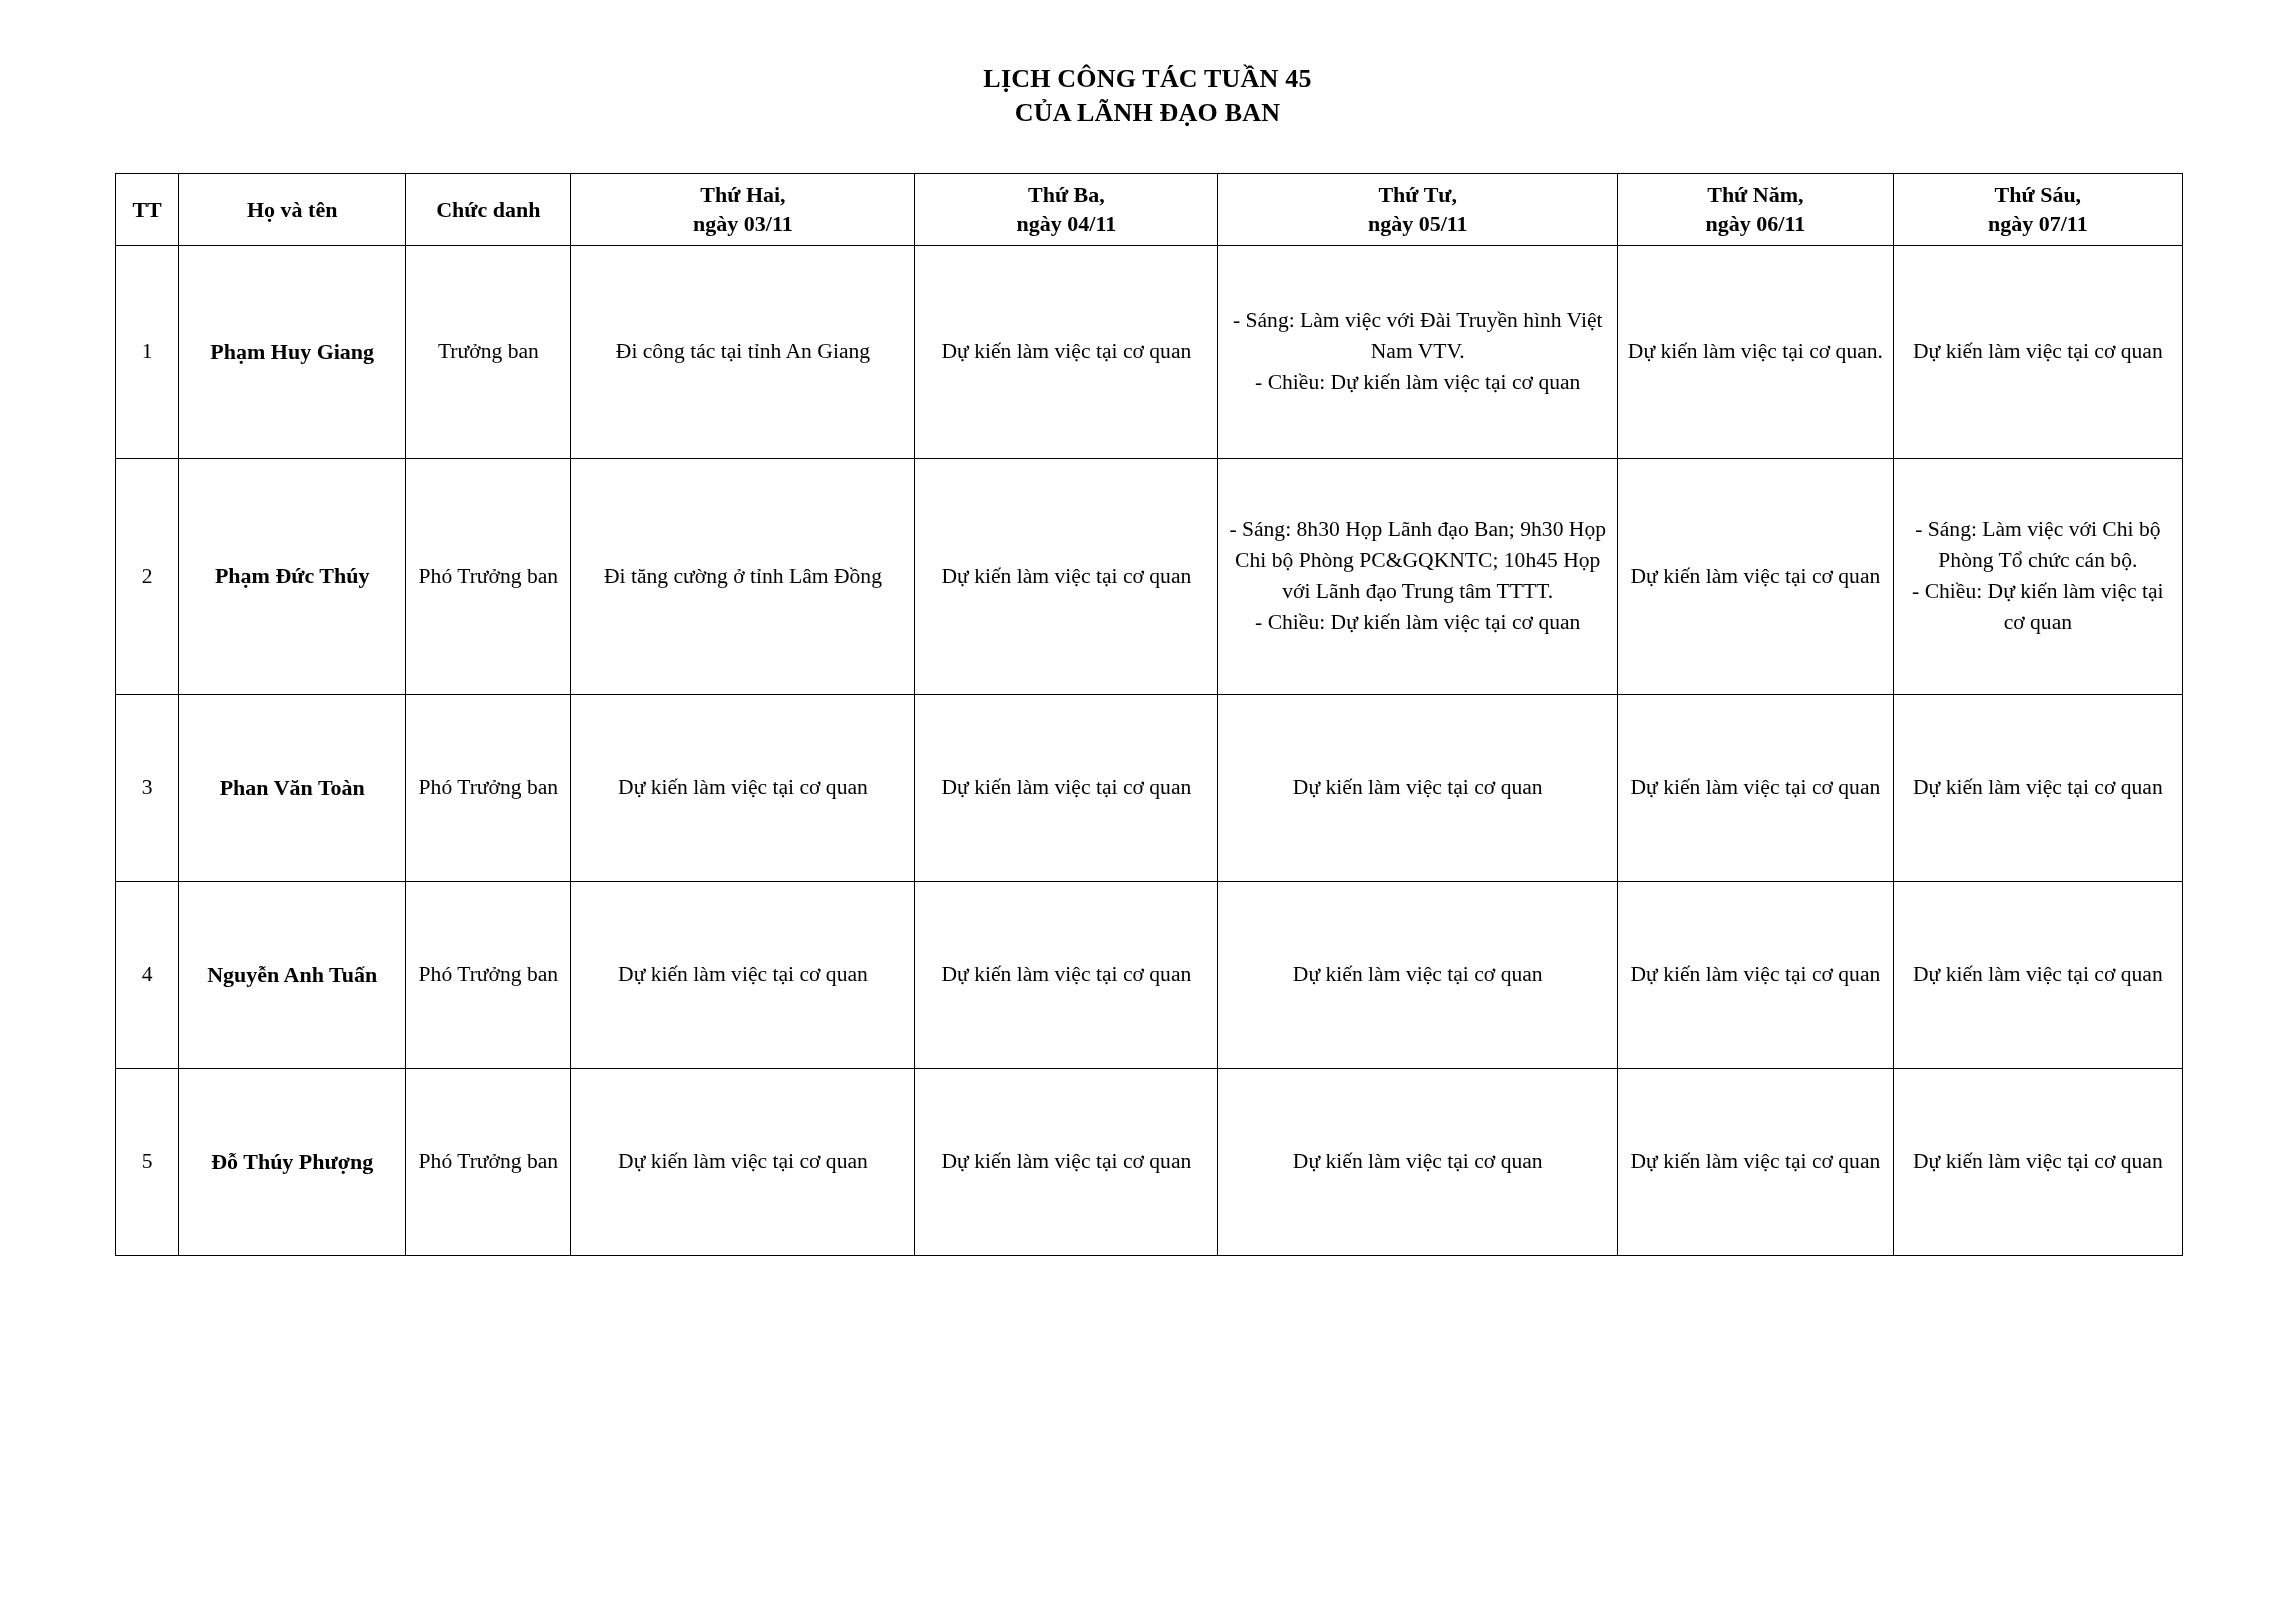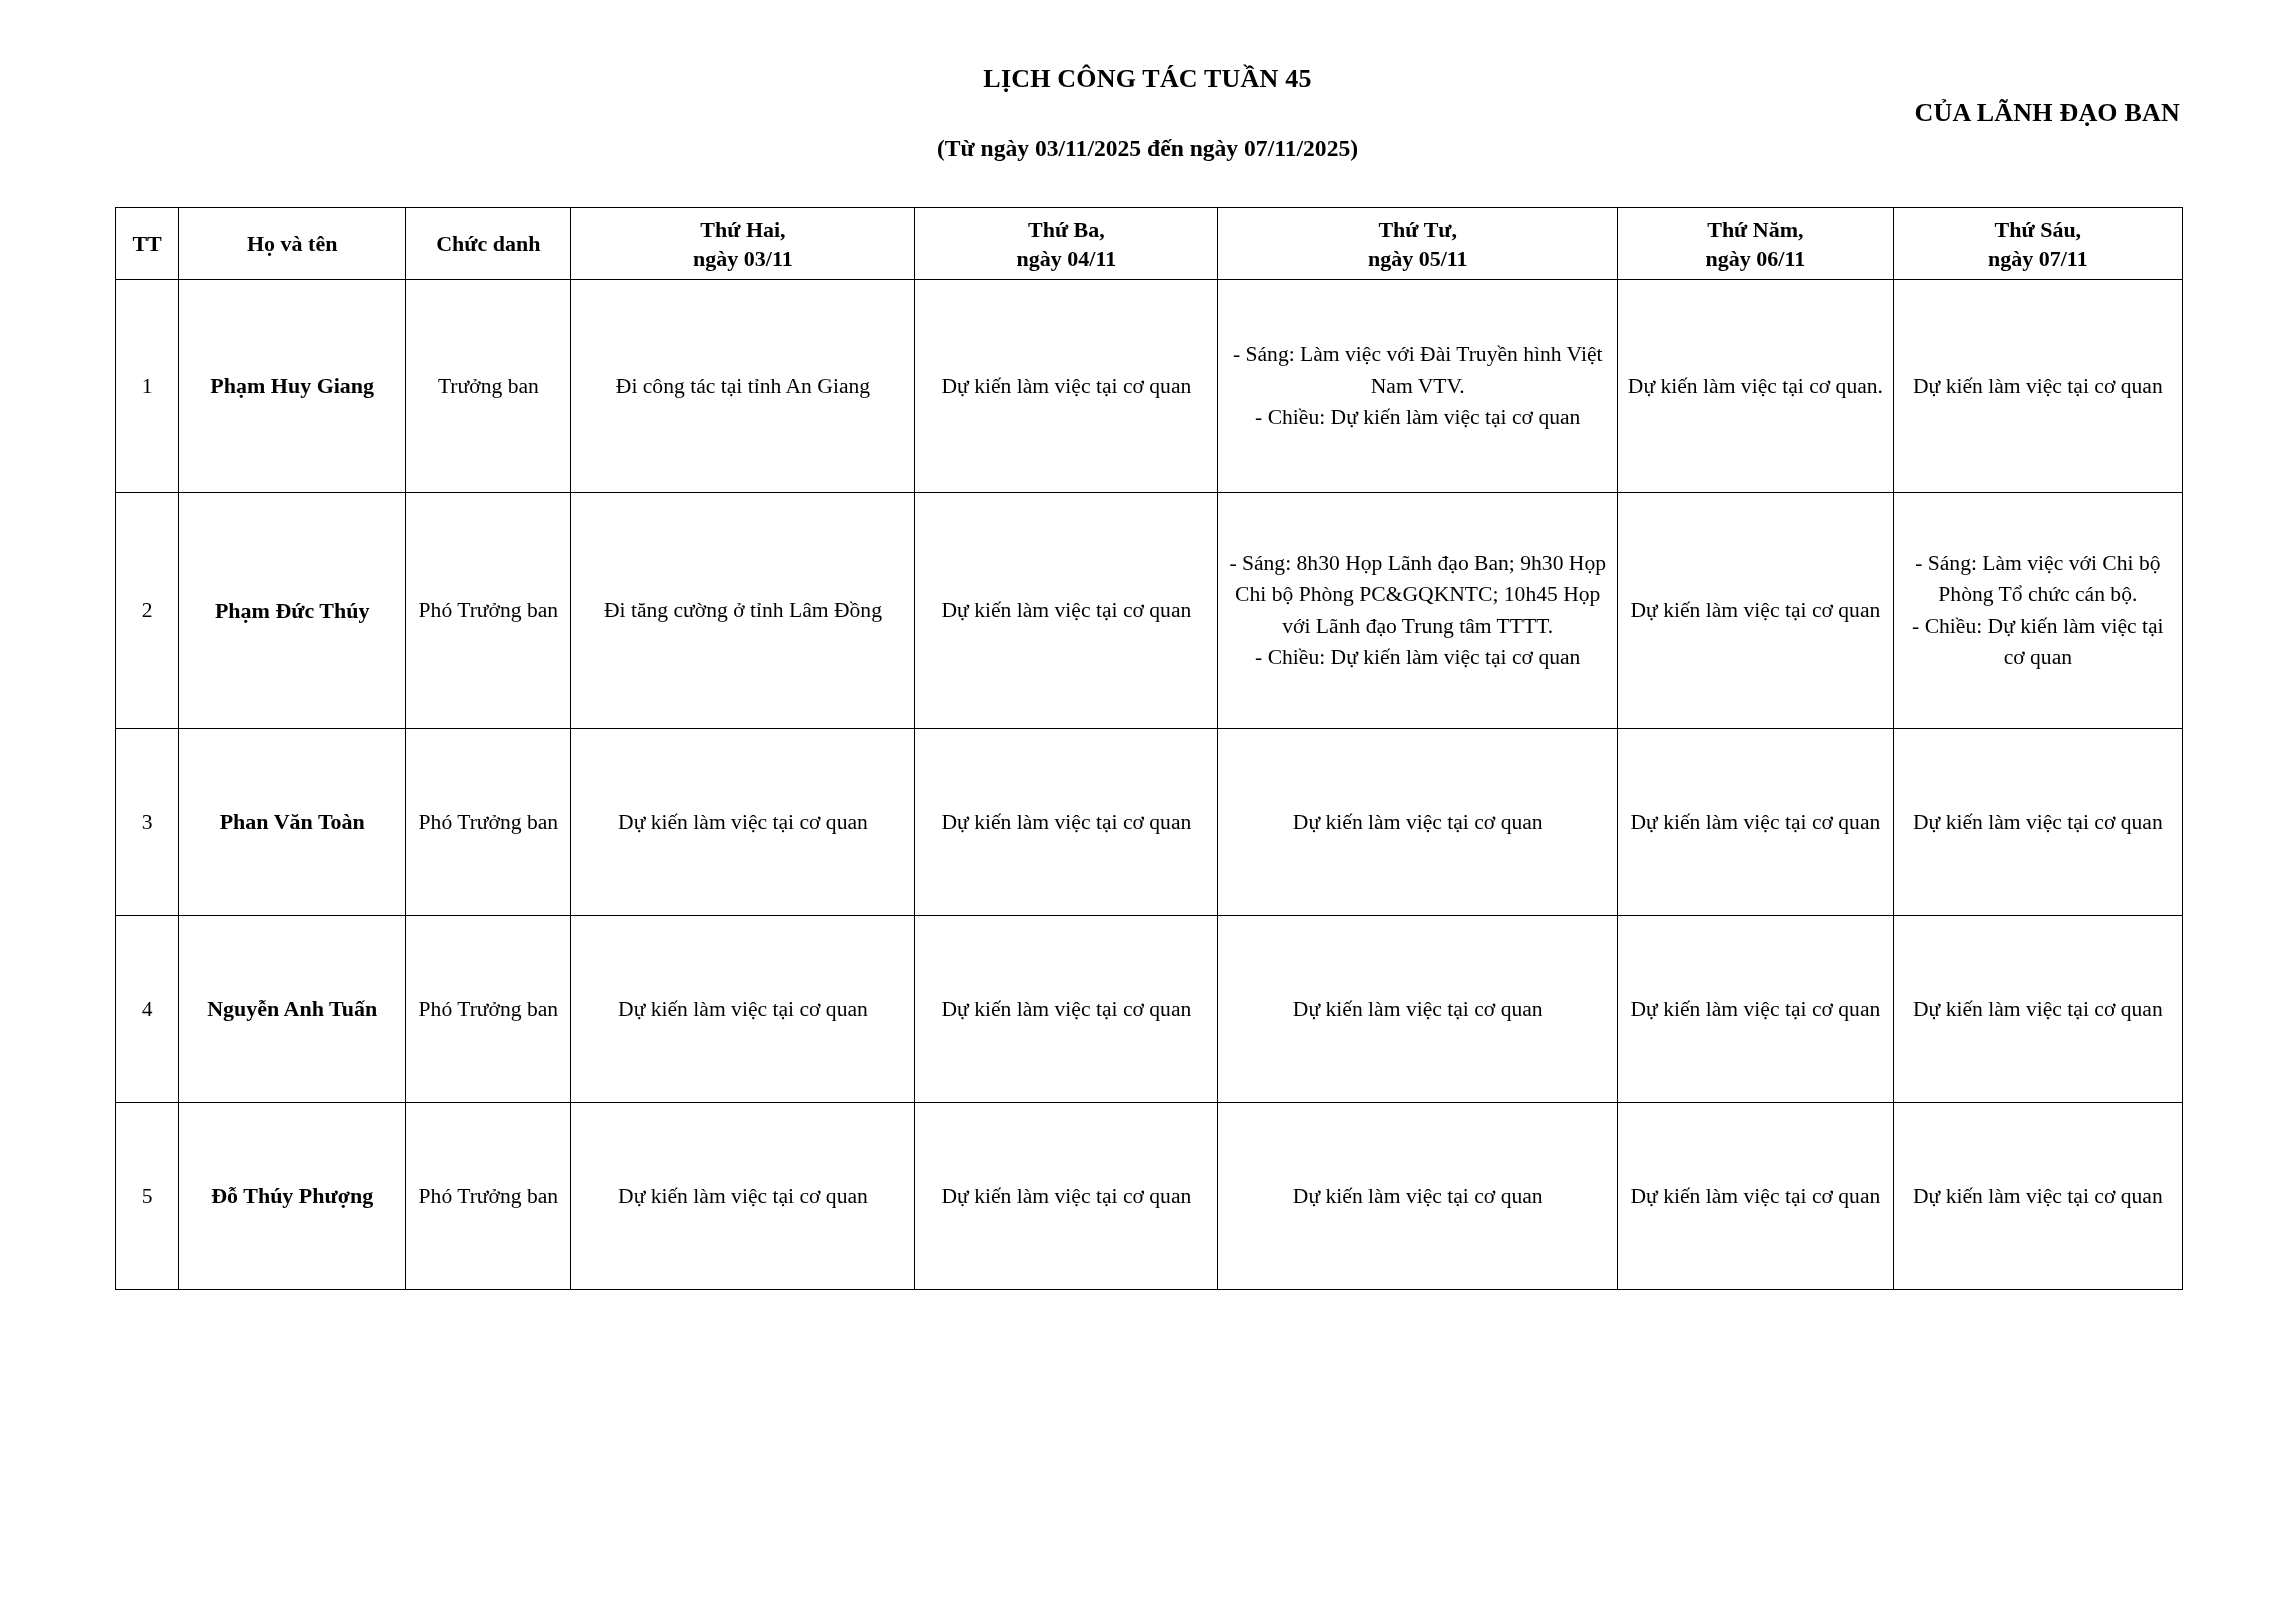--- a/index.html
+++ b/index.html
@@ -27,21 +27,20 @@
   }
   .title-line-1 {
     font-size: 26px;
     font-weight: bold;
     letter-spacing: 0.2px;
   }
   .title-line-2 {
     font-size: 26px;
     font-weight: bold;
     letter-spacing: 0.2px;
-    text-align: right;
   }
   .title-line-3 {
     font-size: 23.6px;
     font-weight: bold;
     margin-top: 3.9px;
   }
   table.schedule {
     margin-top: 43px;
     border-collapse: collapse;
     table-layout: fixed;
@@ -102,21 +101,20 @@
   tbody tr.r5 { height: 187px; }
 </style>
 </head>
 <body>
 
 <div class="page">
 
   <div class="title-block">
     <div class="title-line-1">LỊCH CÔNG TÁC TUẦN 45</div>
     <div class="title-line-2">CỦA LÃNH ĐẠO BAN</div>
-    <div class="title-line-3">(Từ ngày 03/11/2025 đến ngày 07/11/2025)</div>
   </div>
 
   <table class="schedule">
     <colgroup>
       <col class="c-tt">
         <col class="c-name">
         <col class="c-role">
       <col class="c-mon">
         <col class="c-tue">
         <col class="c-wed">

